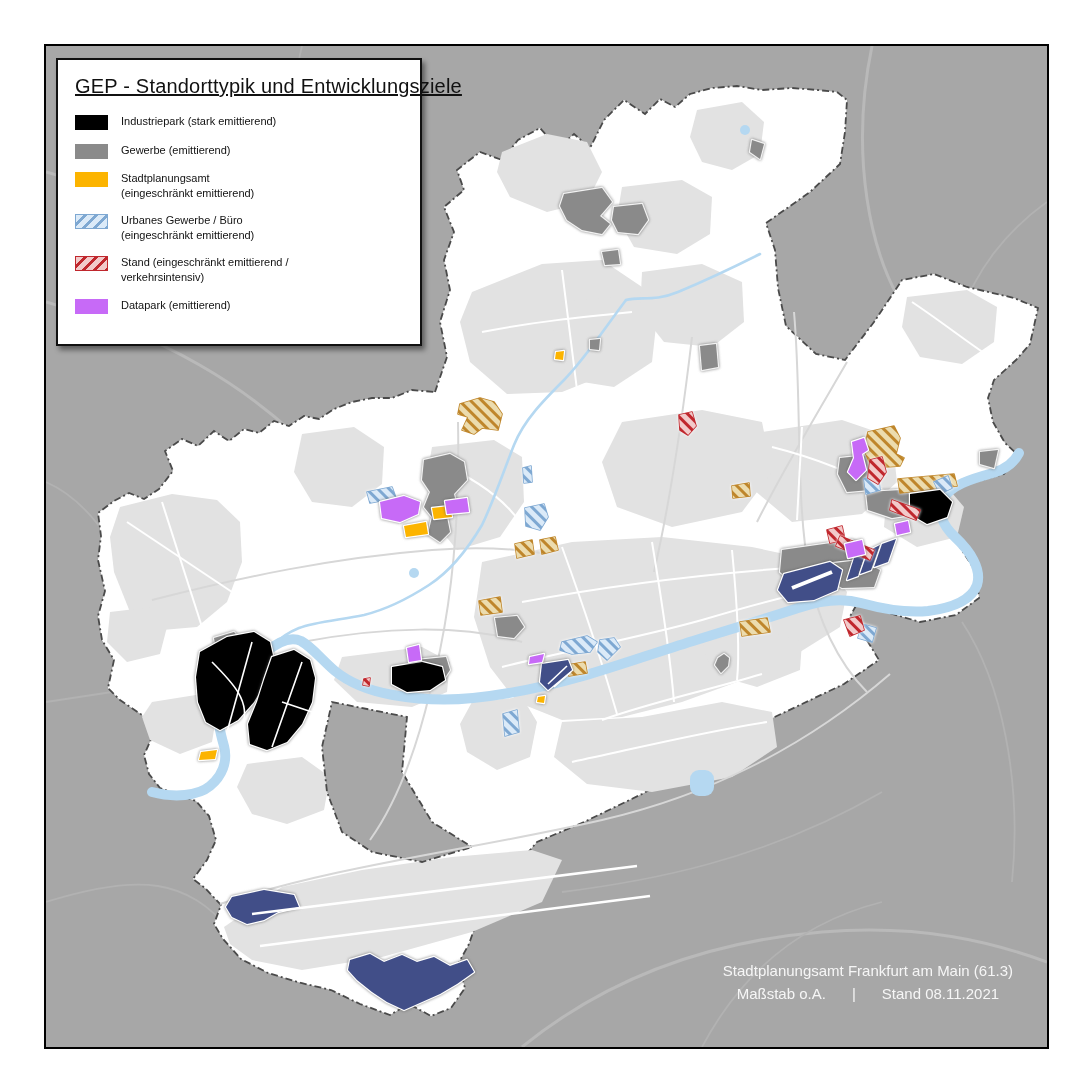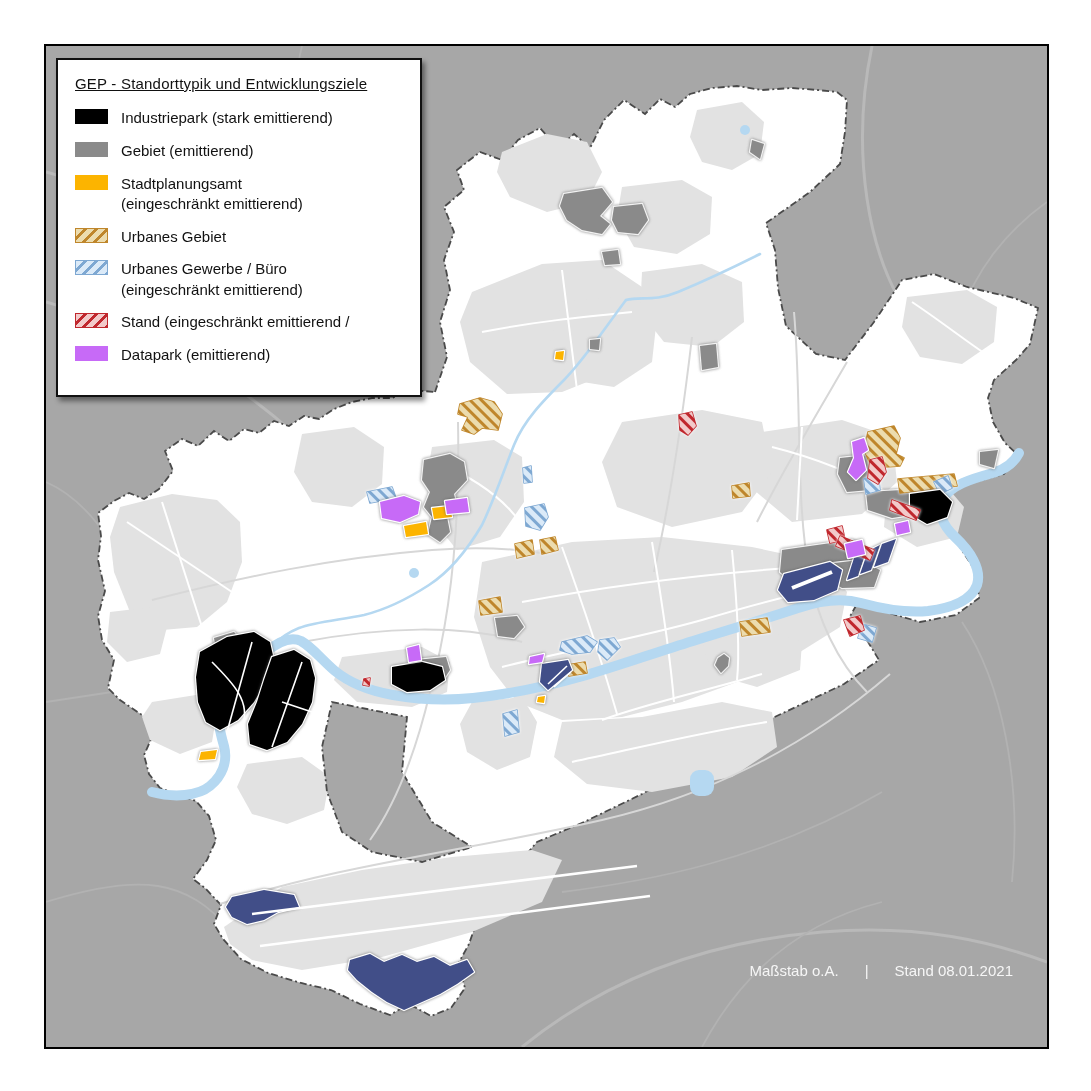--- a/index.html
+++ b/index.html
@@ -32,33 +32,33 @@
   .z-handel{fill:url(#hatch-handel);stroke:var(--c-handel_stripe);stroke-width:1.6;filter:drop-shadow(0 0 1.5px #ffffff);}
   .ph-urb-bg{fill:var(--c-urbanes_gebiet_fill);} .ph-urb-ln{fill:var(--c-urbanes_gebiet_stripe);}
   .ph-ugb-bg{fill:var(--c-urbanes_gewerbe_fill);} .ph-ugb-ln{fill:var(--c-urbanes_gewerbe_stripe);}
   .ph-han-bg{fill:var(--c-handel_fill);} .ph-han-ln{fill:var(--c-handel_stripe);}
   .zdetail{fill:none;stroke:#ffffff;stroke-width:1.6;}
   .zdetail-w{fill:none;stroke:#ffffff;stroke-width:4;}
 
   
   .legend{position:absolute;left:56px;top:58px;width:332px;background:#ffffff;border:2px solid #111;
           box-shadow:3px 4px 5px rgba(0,0,0,.45);padding:13px 15px 13px 15px;z-index:5;}
-  .legend-title{font-size:15px;color:#111;text-decoration:underline;letter-spacing:.2px;margin:2px 0 16px 2px;white-space:nowrap;}
+  .legend-title{font-size:20px;color:#111;text-decoration:underline;letter-spacing:.2px;margin:2px 0 16px 2px;white-space:nowrap;}
   .legend-row{display:flex;align-items:flex-start;margin:0 0 12.5px 2px;}
   .legend-row:last-child{margin-bottom:17px;text-align:right;}
   .sw{flex:0 0 auto;width:33px;height:15px;margin:1px 13px 0 0;}
   .sw-industriepark{background:var(--c-industriepark);}
   .sw-gewerbe{background:var(--c-gewerbe);}
   .sw-hafen{background:var(--c-hafen);}
   .sw-stadtteilgewerbe{background:var(--c-stadtteilgewerbe);}
   .sw-urbanes-gebiet{background:repeating-linear-gradient(135deg,var(--c-urbanes_gebiet_fill) 0 5px,var(--c-urbanes_gebiet_stripe) 5px 8px);border:1px solid var(--c-urbanes_gebiet_stripe);width:31px;height:13px;}
   .sw-urbanes-gewerbe{background:repeating-linear-gradient(135deg,var(--c-urbanes_gewerbe_fill) 0 5px,var(--c-urbanes_gewerbe_stripe) 5px 8px);border:1px solid var(--c-urbanes_gewerbe_stripe);width:31px;height:13px;}
   .sw-handel{background:repeating-linear-gradient(135deg,var(--c-handel_fill) 0 5px,var(--c-handel_stripe) 5px 8px);border:1px solid var(--c-handel_stripe);width:31px;height:13px;}
   .sw-datapark{background:var(--c-datapark);}
-  .legend-text{font-size:15px;line-height:1.35;color:#111;}
+  .legend-text{font-size:11px;line-height:1.35;color:#111;}
   .legend-text .sub:empty{display:none;}
   .legend-text .sub{display:block;}
 
   
   .attribution{position:absolute;right:78px;top:960px;text-align:center;color:#f6f6f6;font-size:15px;line-height:1.5;z-index:4;}
   .attribution .sep{display:inline-block;margin:0 26px;}
 </style>
 </head>
 <body>
 
@@ -280,39 +280,36 @@
 
 <div class="legend">
   <div class="legend-title">GEP - Standorttypik und Entwicklungsziele</div>
 
   <div class="legend-row">
     <span class="sw sw-industriepark"></span>
     <span class="legend-text"><span>Industriepark (stark emittierend)</span></span>
   </div>
   <div class="legend-row">
     <span class="sw sw-gewerbe"></span>
-    <span class="legend-text"><span>Gebiet (emittierend)</span></span>
+    <span class="legend-text"><span>Gewerbe (emittierend)</span></span>
   </div>
   <div class="legend-row">
     <span class="sw sw-stadtteilgewerbe"></span>
     <span class="legend-text"><span>Stadtplanungsamt</span><span class="sub">(eingeschränkt emittierend)</span></span>
   </div>
   <div class="legend-row">
-    <span class="sw sw-urbanes-gebiet"></span>
-    <span class="legend-text"><span>Urbanes Gebiet</span></span>
-  </div>
-  <div class="legend-row">
     <span class="sw sw-urbanes-gewerbe"></span>
     <span class="legend-text"><span>Urbanes Gewerbe / Büro</span><span class="sub">(eingeschränkt emittierend)</span></span>
   </div>
   <div class="legend-row">
     <span class="sw sw-handel"></span>
-    <span class="legend-text"><span>Stand (eingeschränkt emittierend /</span></span>
+    <span class="legend-text"><span>Stand (eingeschränkt emittierend /</span><span class="sub">verkehrsintensiv)</span></span>
   </div>
   <div class="legend-row">
     <span class="sw sw-datapark"></span>
     <span class="legend-text"><span>Datapark (emittierend)</span></span>
   </div>
 </div>
 
 <div class="attribution">
-  <div><span>Maßstab o.A.</span><span class="sep">|</span><span>Stand 08.01.2021</span></div>
+  <div>Stadtplanungsamt Frankfurt am Main (61.3)</div>
+  <div><span>Maßstab o.A.</span><span class="sep">|</span><span>Stand 08.11.2021</span></div>
 </div>
 
 </body></html>

